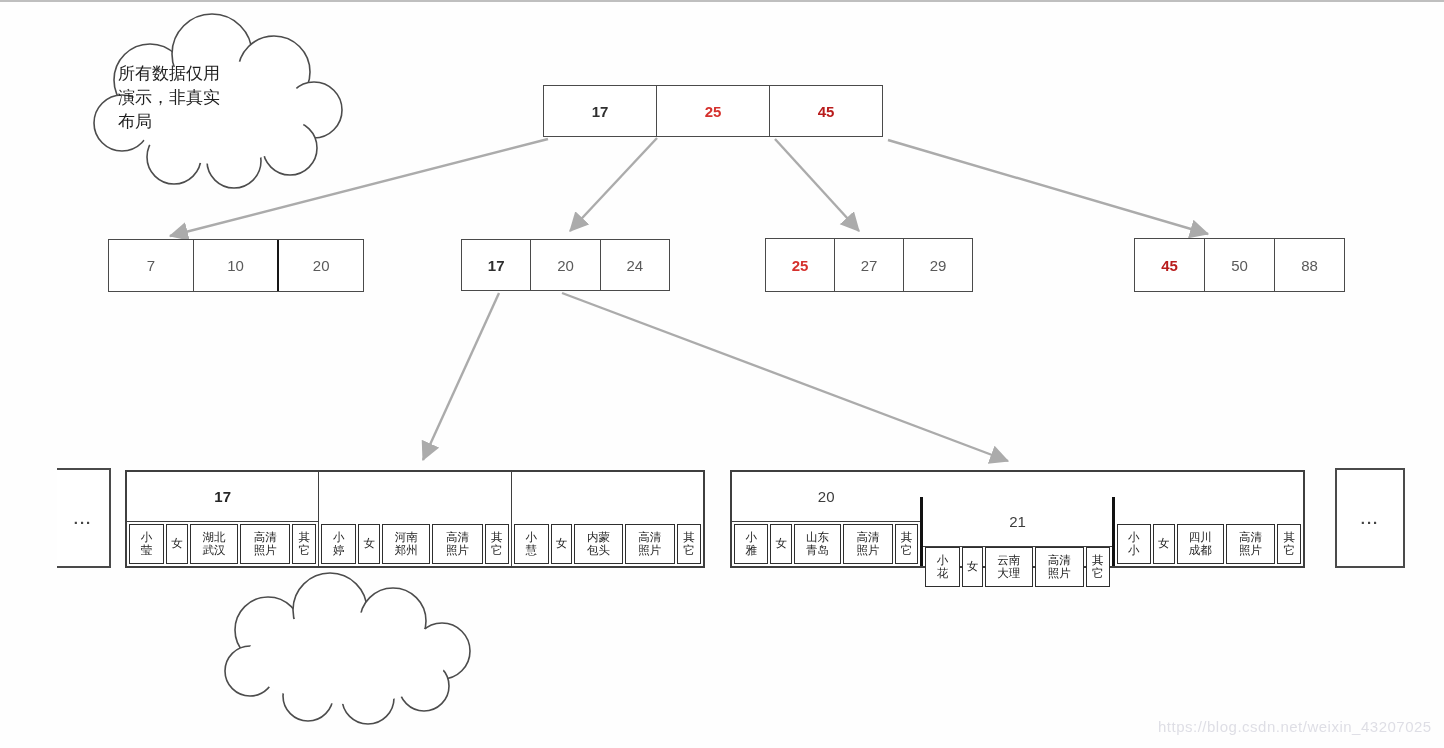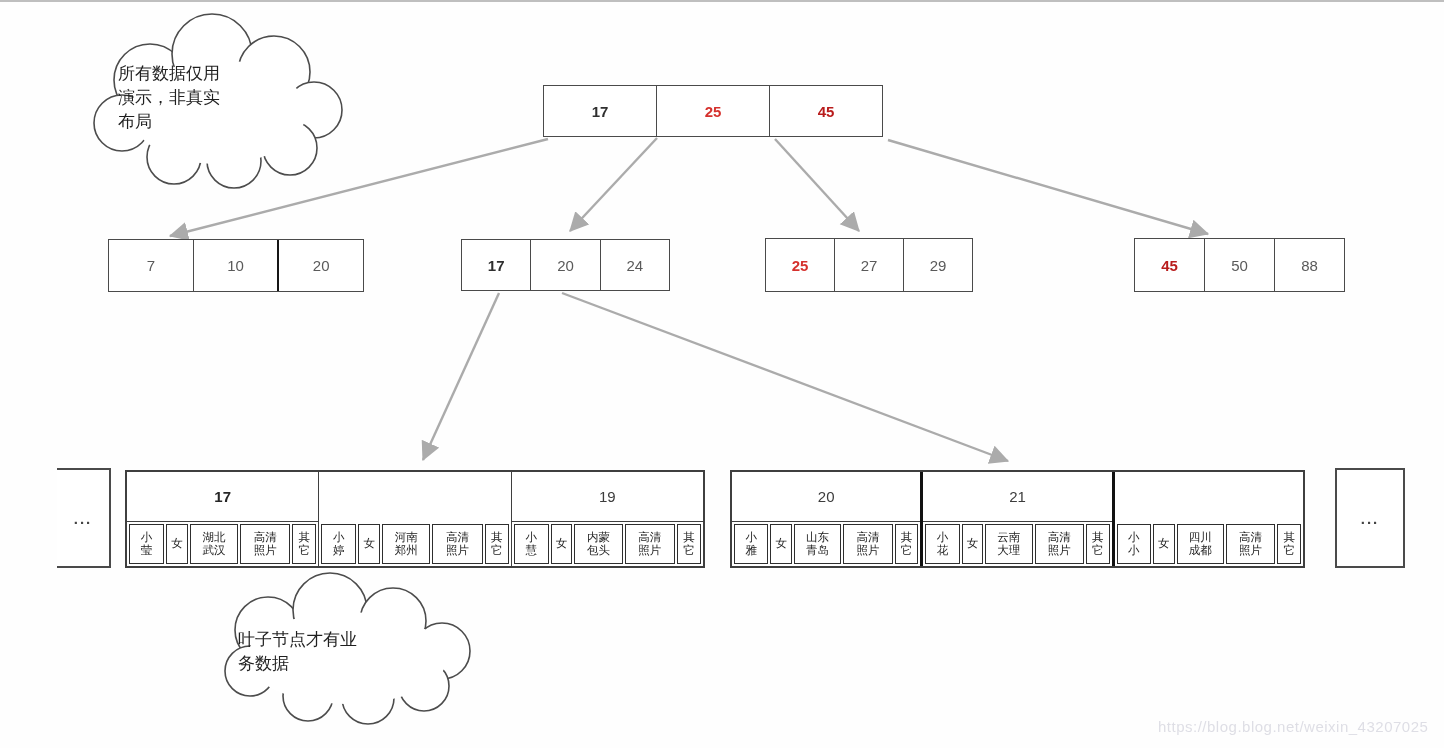--- a/index.html
+++ b/index.html
@@ -25,21 +25,21 @@
   .k-red{color:#d5312d;font-weight:bold;}
   .k-blue{color:#b91c1c;font-weight:bold;}
 
   
   .leaf-block{
     position:absolute;display:flex;box-sizing:border-box;
     border:2px solid #3f3f3f;background:#fff;height:98px;
   }
   .section{flex:1;display:flex;flex-direction:column;box-sizing:border-box;min-width:0;}
   .section + .section{border-left:1.5px solid #3f3f3f;}
-  .leaf-block.thick-dividers .section + .section{border-left:3px solid #111;}
+  .leaf-block.thick-dividers .section + .section{border-left:3px solid #111;margin-top:25px;}
   .sec-header{
     height:50px;flex:0 0 50px;display:flex;align-items:center;justify-content:center;
     border-bottom:1.4px solid #3f3f3f;font-size:15px;color:#3c3c3c;box-sizing:border-box;
   }
   .sec-header .key.bold{font-weight:bold;color:#262626;}
   .sec-row{
     flex:1;display:flex;align-items:flex-end;gap:2px;padding:0 2px 2px 2px;box-sizing:border-box;
   }
   .dcell{
     position:relative;z-index:2;background:#fff;border:1.4px solid #2e2e2e;box-sizing:border-box;
@@ -113,22 +113,20 @@
       <circle cx="368" cy="698" r="26"></circle>
       <circle cx="308" cy="696" r="25"></circle>
       <circle cx="250" cy="671" r="25"></circle>
       <ellipse cx="347" cy="658" rx="100" ry="46" stroke="none"></ellipse>
     </g>
   </svg>
 
   <div class="cloud-text" style="left:118px;top:62px;width:195px;">所有数据仅用
 演示，非真实
 布局</div>
-  <div class="cloud-text" style="left:238px;top:628px;width:220px;">叶子节点才有业
-务数据</div>
 
   <div class="node" style="left:543px;top:85px;width:340px;height:52px;">
     <div class="ncell k-black">17</div>
     <div class="ncell k-red">25</div>
     <div class="ncell k-blue">45</div>
   </div>
 
   <div class="node" style="left:108px;top:239px;width:256px;height:53px;">
     <div class="ncell">7</div>
     <div class="ncell">10</div>
@@ -179,23 +177,20 @@
         <div class="dcell w-sex">女</div>
         <div class="dcell w-loc tall">河南
 郑州</div>
         <div class="dcell w-photo tall">高清
 照片</div>
         <div class="dcell w-other">其
 它</div>
       </div>
     </div>
     <div class="section">
-      <div class="sec-header">
-          <span class="key">19</span>
-        </div>
       <div class="sec-row">
         <div class="dcell w-name">小
 慧</div>
         <div class="dcell w-sex">女</div>
         <div class="dcell w-loc tall">内蒙
 包头</div>
         <div class="dcell w-photo tall">高清
 照片</div>
         <div class="dcell w-other">其
 它</div>
@@ -246,14 +241,14 @@
         <div class="dcell w-photo tall">高清
 照片</div>
         <div class="dcell w-other">其
 它</div>
       </div>
     </div>
   </div>
 
   <div class="ellipsis-box full" style="left:1335px;top:468px;width:70px;height:100px;">...</div>
 
-  <div class="watermark" style="left:1158px;top:718px;">https://blog.blog.net/weixin_43207025</div>
+  <div class="watermark" style="left:1158px;top:718px;">https://blog.csdn.net/weixin_43207025</div>
 </div>
 
 </body></html>

